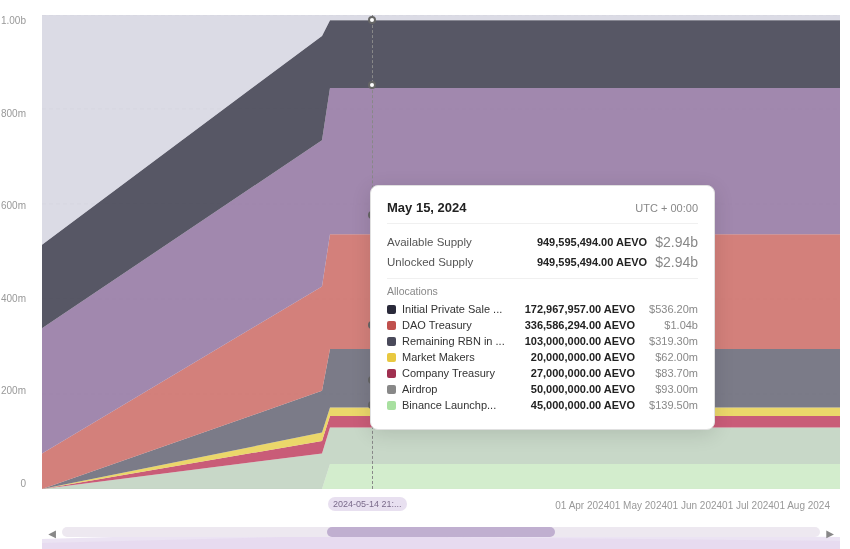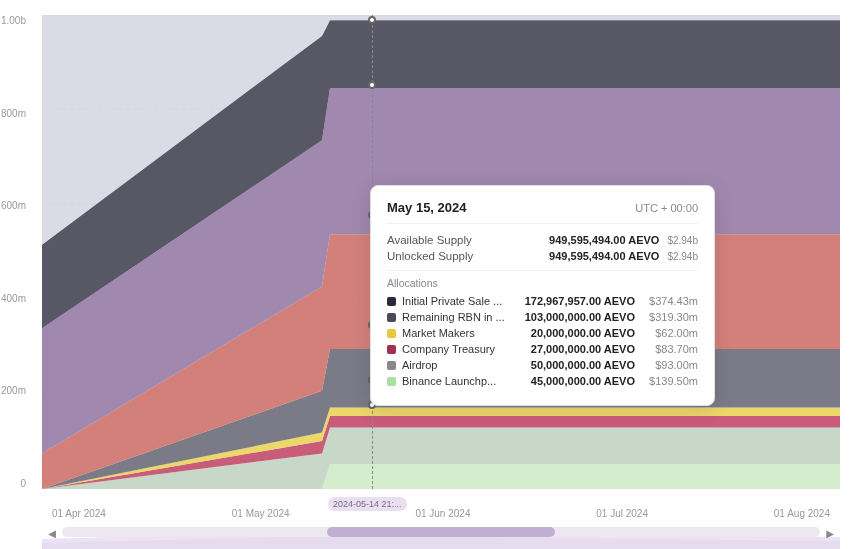--- a/index.html
+++ b/index.html
@@ -82,23 +82,23 @@
       width: 1px;
       border-left: 1.5px dashed #888;
       pointer-events: none;
     }
 
     
     .x-axis {
       position: absolute;
       left: 42px;
       right: 10px;
-      bottom: 30px;
-      display: flex;
-      justify-content: space-between;
+      bottom: 38px;
+      display: flex;
+      justify-content: flex-end;
       padding: 0 10px;
     }
     .x-label {
       font-size: 10px;
       color: #999;
     }
 
     
     .tooltip {
       position: absolute;
@@ -145,21 +145,21 @@
       display: flex;
       align-items: center;
       gap: 8px;
     }
     .supply-aevo {
       font-size: 11px;
       font-weight: 600;
       color: #222;
     }
     .supply-usd {
-      font-size: 10px;
+      font-size: 14px;
       color: #888;
     }
 
     .tooltip-divider {
       height: 1px;
       background: #f0f0f0;
       margin: 8px 0 6px;
     }
 
     .allocations-title {
@@ -349,21 +349,31 @@
     <div class="allocations-title">Allocations</div>
 
     <div id="alloc-rows">
         <div class="alloc-row">
       <div class="alloc-left">
         <div class="alloc-dot" style="background:#2a2a3a"></div>
         <span class="alloc-name">Initial Private Sale ...</span>
       </div>
       <div class="alloc-right">
         <span class="alloc-aevo">172,967,957.00 AEVO</span>
-        <span class="alloc-usd">$374.43m</span>
+        <span class="alloc-usd">$536.20m</span>
+      </div>
+    </div>
+        <div class="alloc-row">
+      <div class="alloc-left">
+        <div class="alloc-dot" style="background:#c0504d"></div>
+        <span class="alloc-name">DAO Treasury</span>
+      </div>
+      <div class="alloc-right">
+        <span class="alloc-aevo">336,586,294.00 AEVO</span>
+        <span class="alloc-usd">$1.04b</span>
       </div>
     </div>
         <div class="alloc-row">
       <div class="alloc-left">
         <div class="alloc-dot" style="background:#4a4a5a"></div>
         <span class="alloc-name">Remaining RBN in ...</span>
       </div>
       <div class="alloc-right">
         <span class="alloc-aevo">103,000,000.00 AEVO</span>
         <span class="alloc-usd">$319.30m</span>

